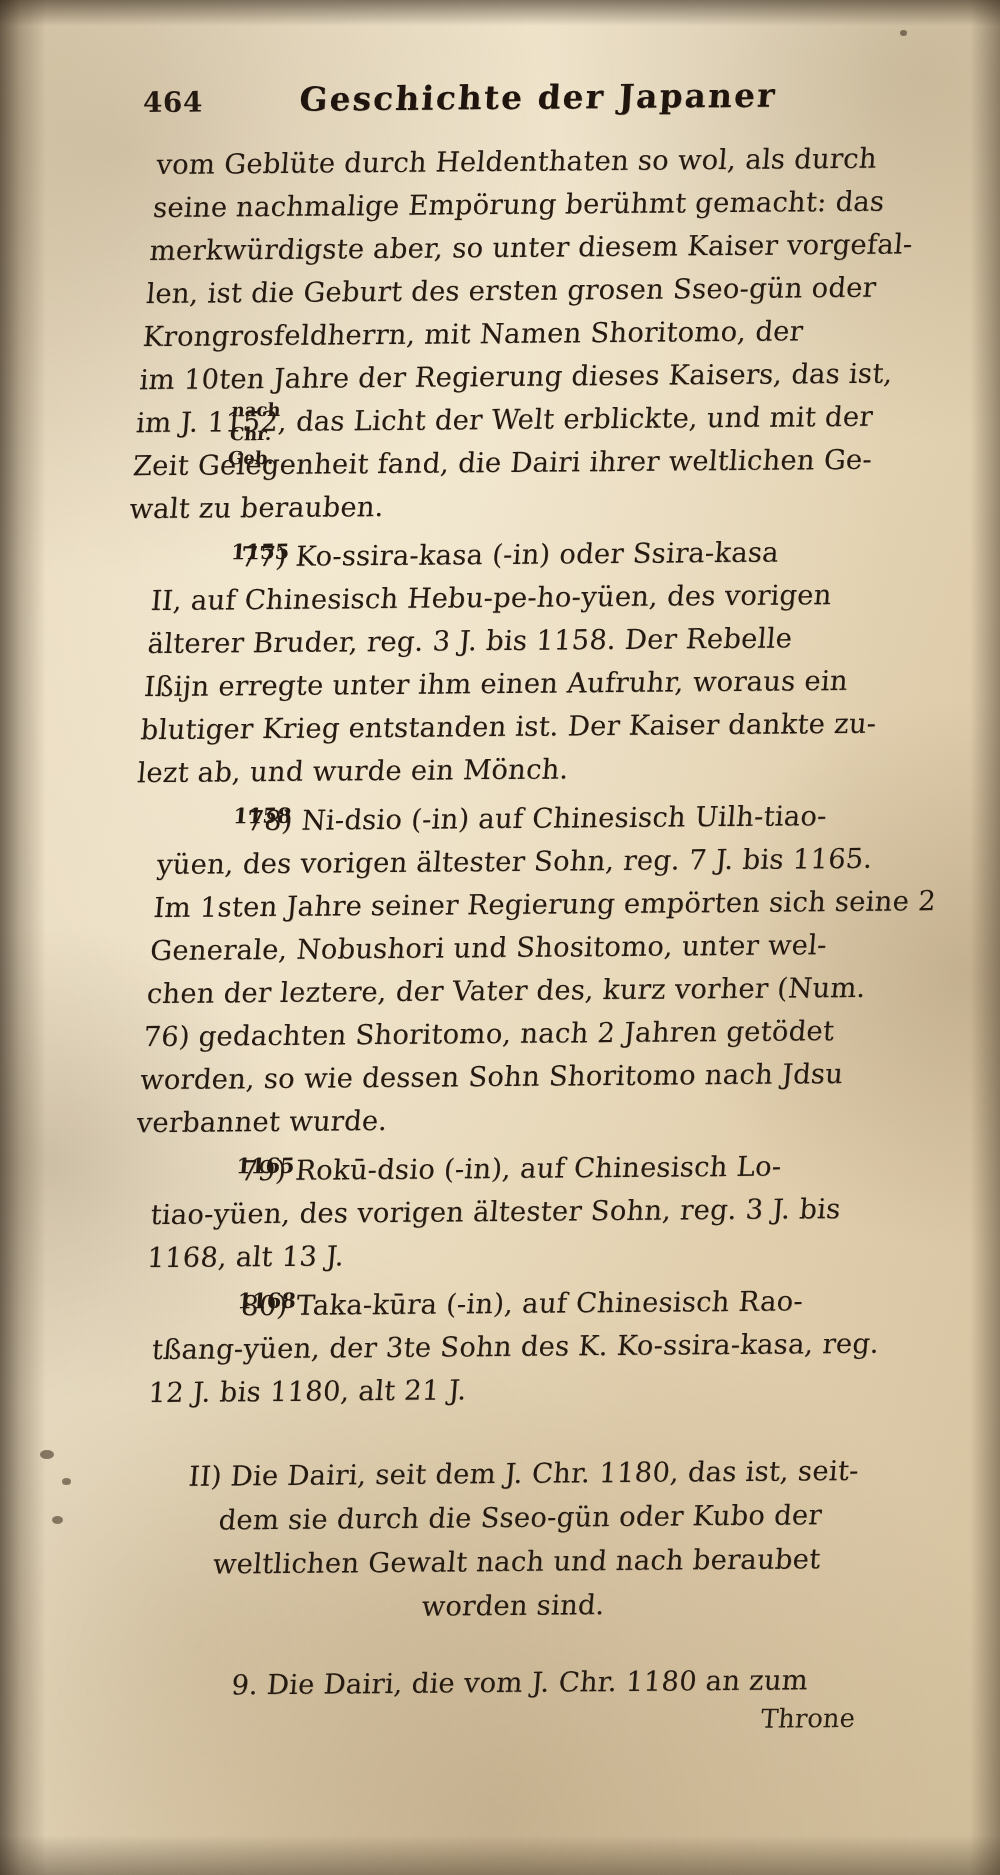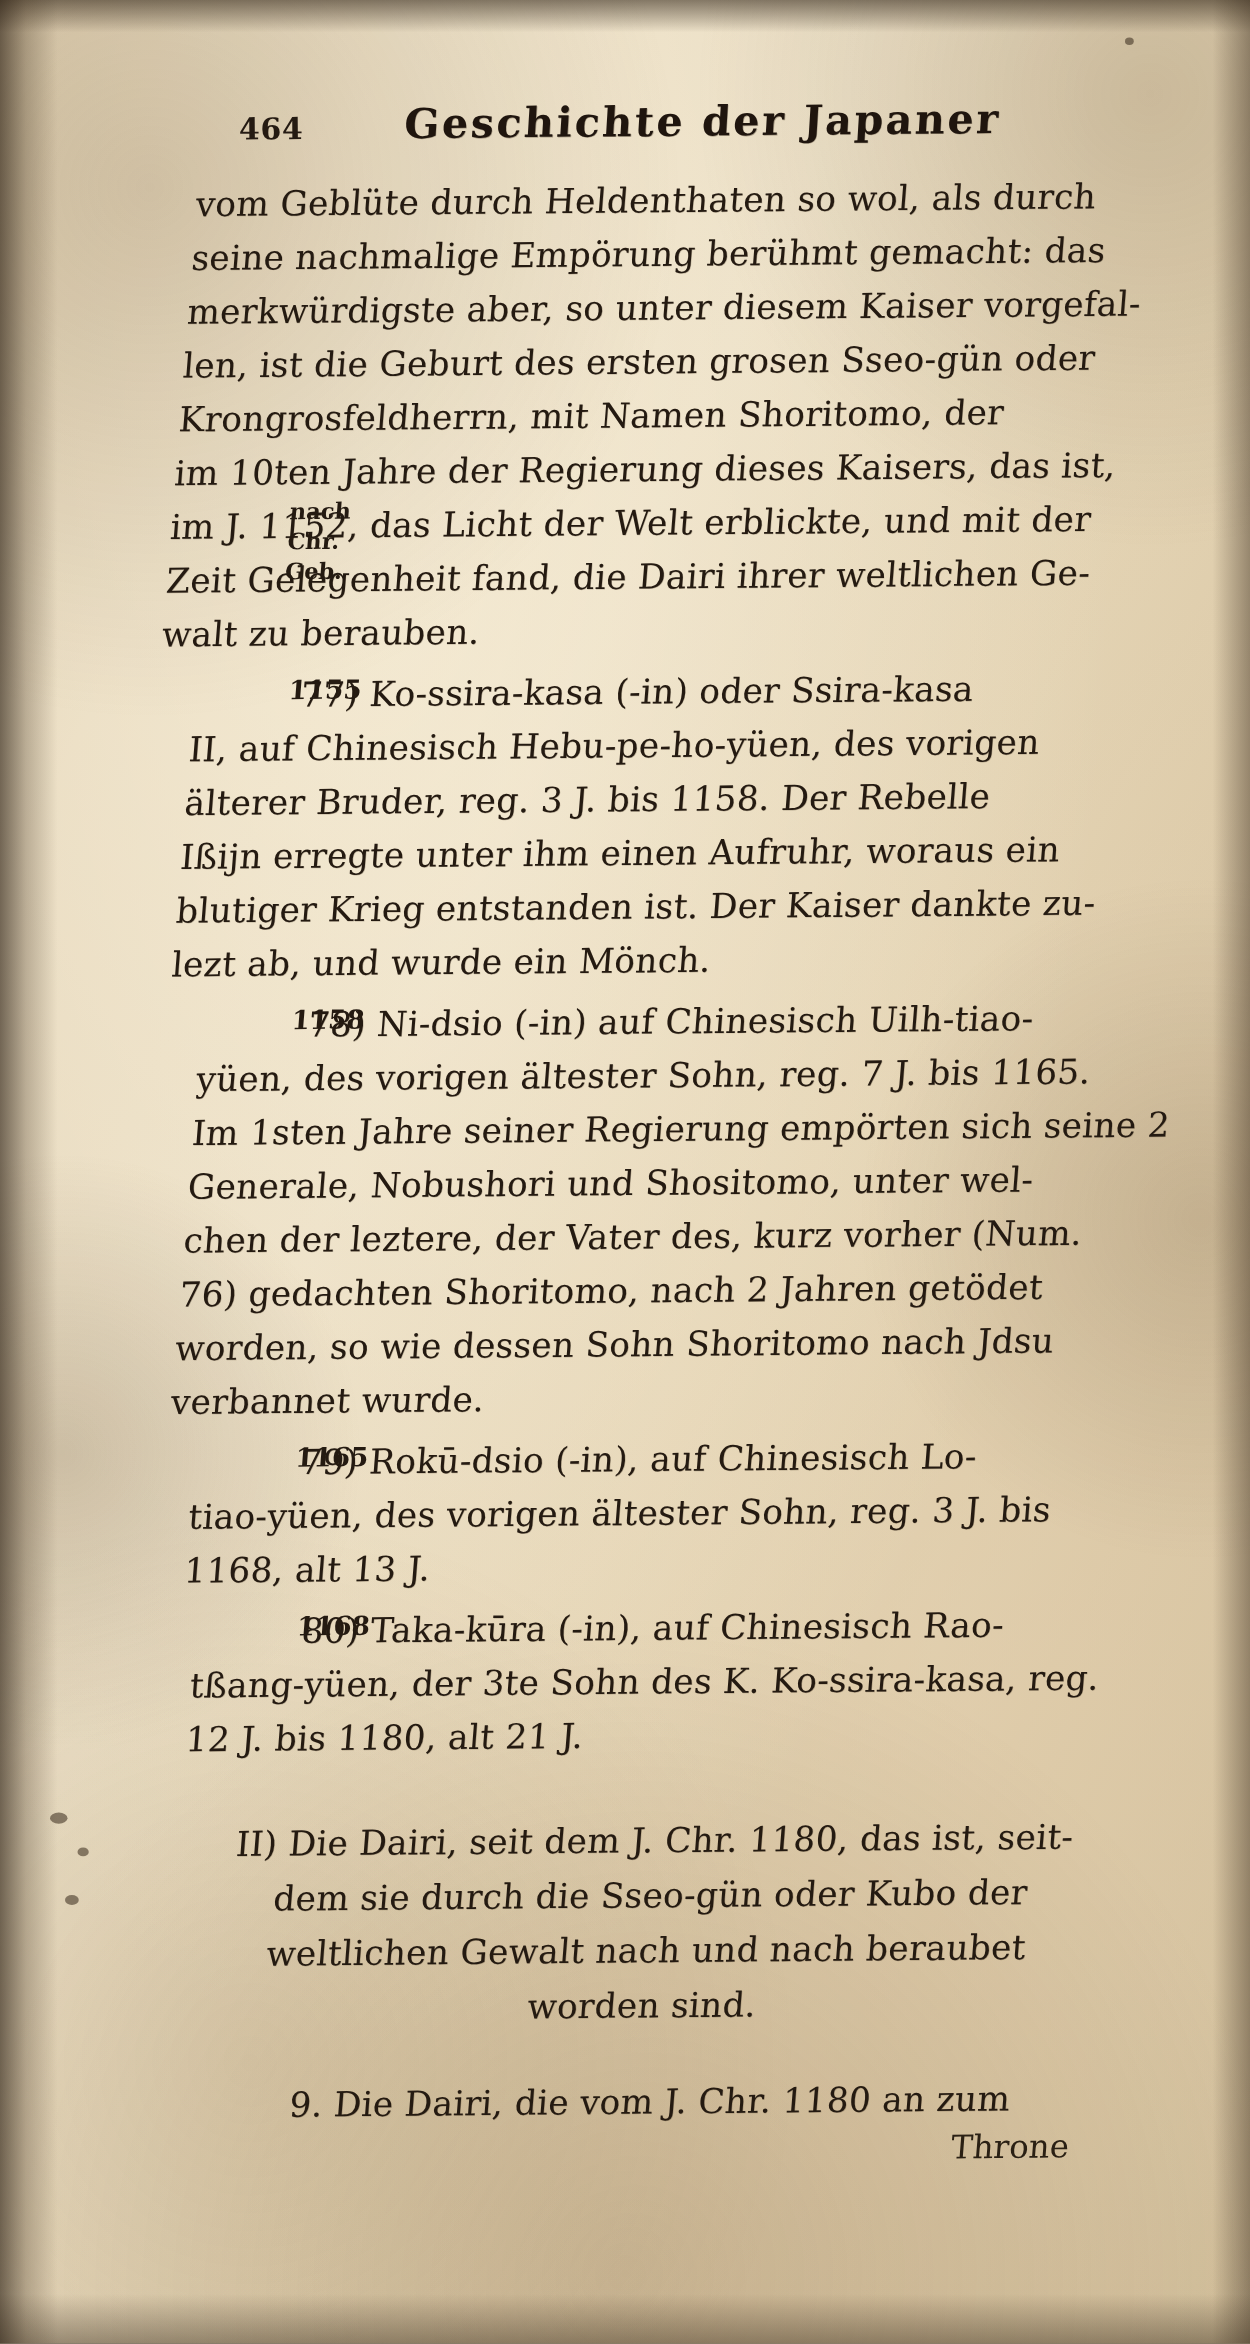--- a/index.html
+++ b/index.html
@@ -81,26 +81,25 @@
   .header {
     position: absolute;
     top: 78px;
     left: 150px;
     width: 720px;
     display: flex;
     align-items: baseline;
   }
   .folio {
     font-family: "DejaVu Serif", serif;
-    font-size: 24px;
+    font-size: 28px;
     font-weight: 700;
     letter-spacing: 0.5px;
     color: #241a12;
     width: 70px;
-    margin-left: 48px;
   }
   .running-title {
     flex: 1;
     text-align: center;
     font-size: 33px;
     font-weight: 700;
     letter-spacing: 2px;
     color: #1f150e;
     font-family: "DejaVu Serif", serif;
     transform: skewX(-4deg);

